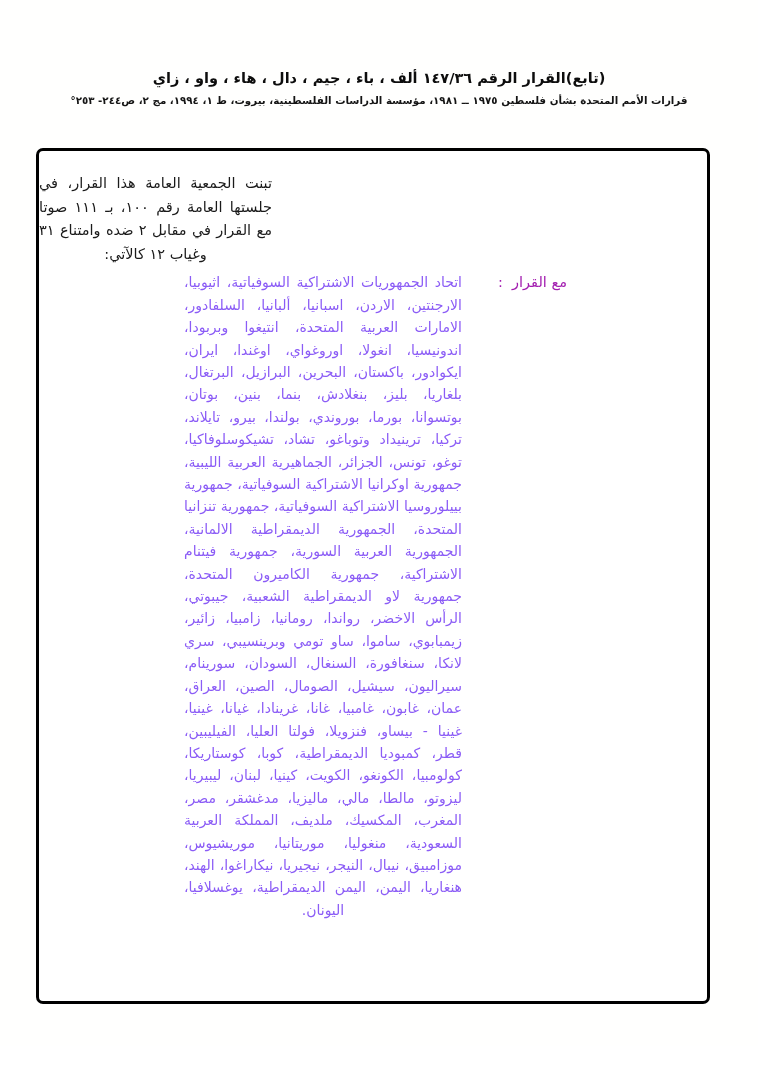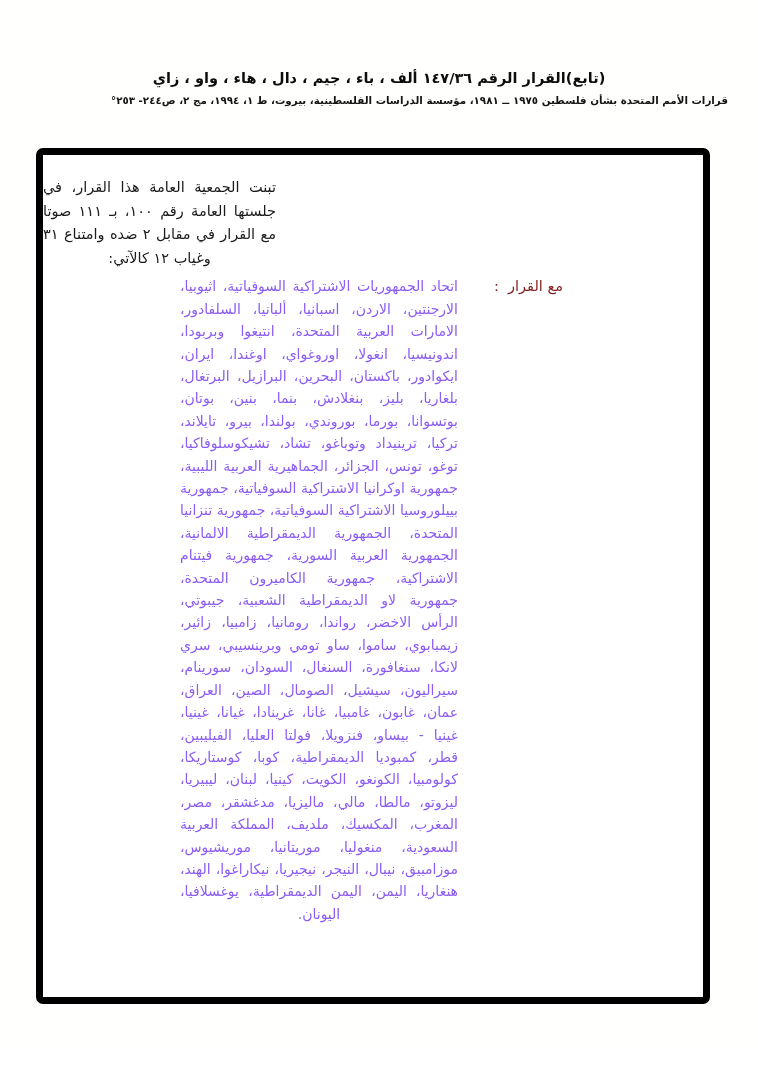--- a/index.html
+++ b/index.html
@@ -16,30 +16,29 @@
   .hdr1 {
     direction: rtl;
     font-size: 14.5px; font-weight: bold; color: #0d0d0d;
     letter-spacing: 0.2px;
   }
   .hdr2 {
     direction: rtl;
     margin-top: 8px;
     font-size: 10.3px; font-weight: bold; color: #141414;
     white-space: nowrap;
-    text-align: right;
   }
 
   
   .greenbox {
     position: absolute;
     left: 36px; top: 148px;
     width: 674px; height: 856px;
     box-sizing: border-box;
-    border: 7px solid #000000;
+    border: 3px solid #000000;
     border-radius: 7px;
     background: #ffffff;
   }
 
   
   .intro {
     direction: rtl;
     margin: 21px 217px 0 0;
     width: 233px;
     font-size: 14.5px;
@@ -54,21 +53,21 @@
     direction: rtl;
     display: flex;
     align-items: flex-start;
     margin: 5px 140px 0 0;
   }
   .vote-label {
     flex: 0 0 105px;
     font-size: 14.5px;
     line-height: 23.6px;
     white-space: nowrap;
-    color: #7f1d1d;
+    color: #a21caf;
   }
   .countries {
     flex: 0 0 278px;
     width: 278px;
     font-size: 14px;
     line-height: 22.4px;
     text-align: justify;
     text-align-last: center;
     color: #8b5cf6;
   }

